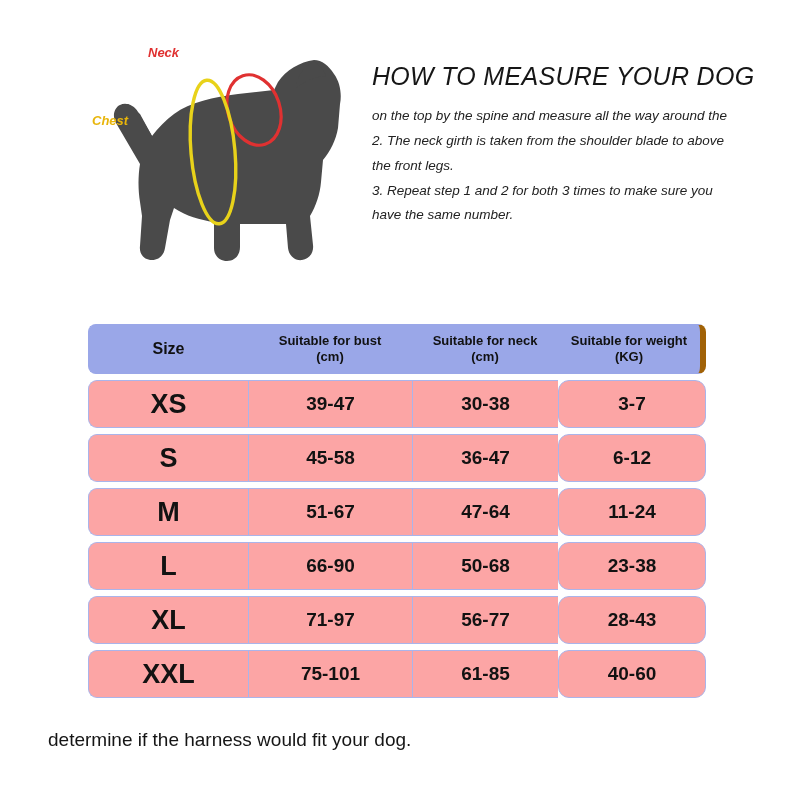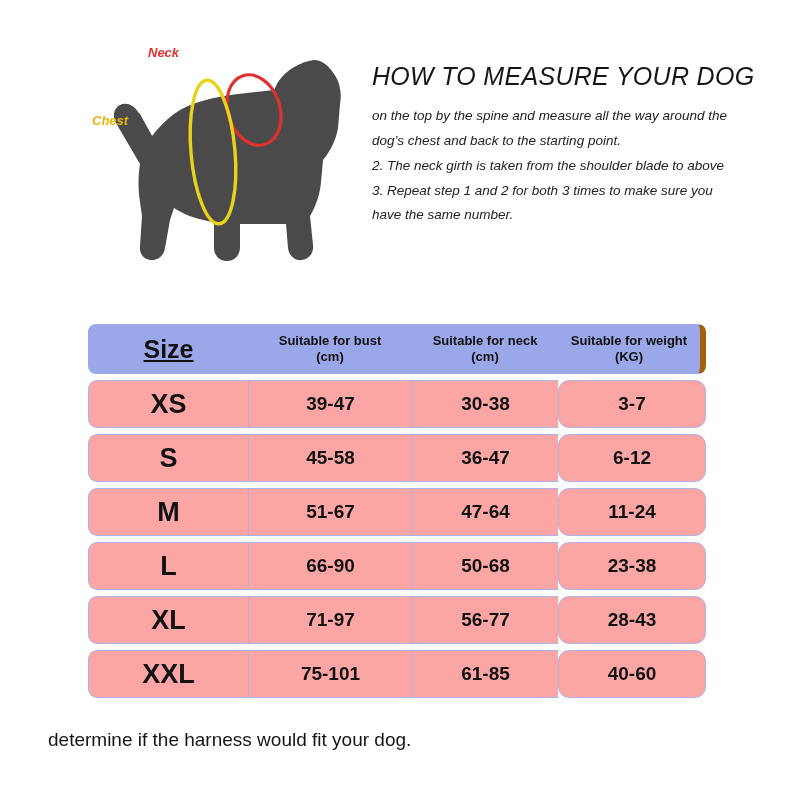--- a/index.html
+++ b/index.html
@@ -99,22 +99,21 @@
     text-align: center;
     font-weight: bold;
     color: #111111;
     border-top: 1px solid #9aa7e8;
     border-bottom: 1px solid #9aa7e8;
   }
   .hdr-row th.first {
     border-top-left-radius: 8px;
     border-bottom-left-radius: 8px;
     border-left: 1px solid #9aa7e8;
-    font-size: 25px;
-    text-decoration: underline;
+    font-size: 16px;
   }
   .hdr-row th.last {
     border-top-right-radius: 8px;
     border-bottom-right-radius: 8px;
     border-right: 6px solid #a16207;
   }
   .hdr-row th .h-sub {
     display: block;
     font-size: 13px;
     font-weight: bold;
@@ -227,22 +226,22 @@
         </g>
       </svg>
     </div>
 
     <span class="dog-label label-neck">Neck</span>
     <span class="dog-label label-chest">Chest</span>
 
     <div class="howto">
       <h1>HOW TO MEASURE YOUR DOG</h1>
       <p>on the top by the spine and measure all the way around the</p>
-      <p>dog’s chest and back to the starting point.</p>
       <p>2. The neck girth is taken from the shoulder blade to above</p>
+      <p>the front legs.</p>
       <p>3. Repeat step 1 and 2 for both 3 times to make sure you</p>
       <p>have the same number.</p>
     </div>
   </div>
 
   <table class="size-table">
     <colgroup>
       <col style="width:160px">
       <col style="width:164px">
       <col style="width:146px">

